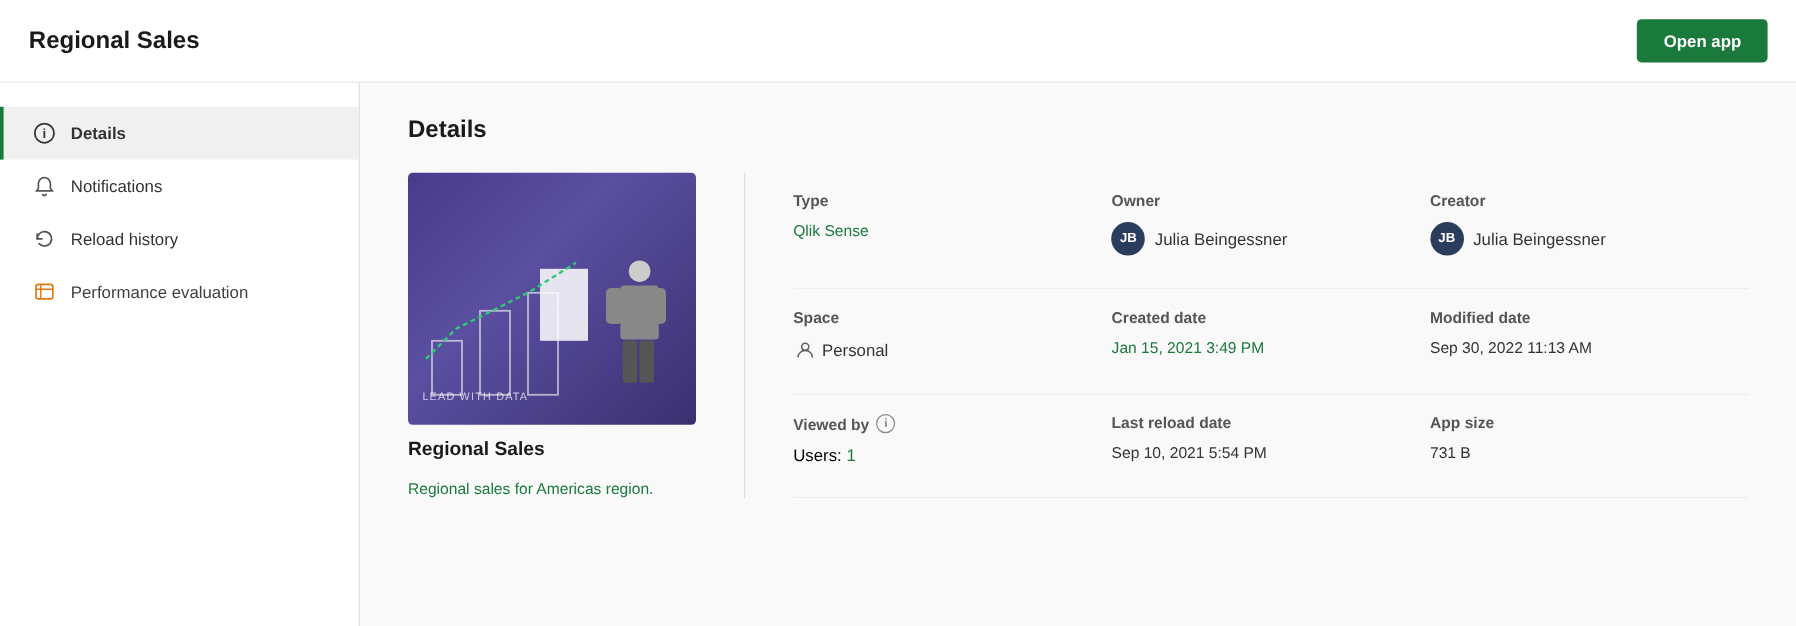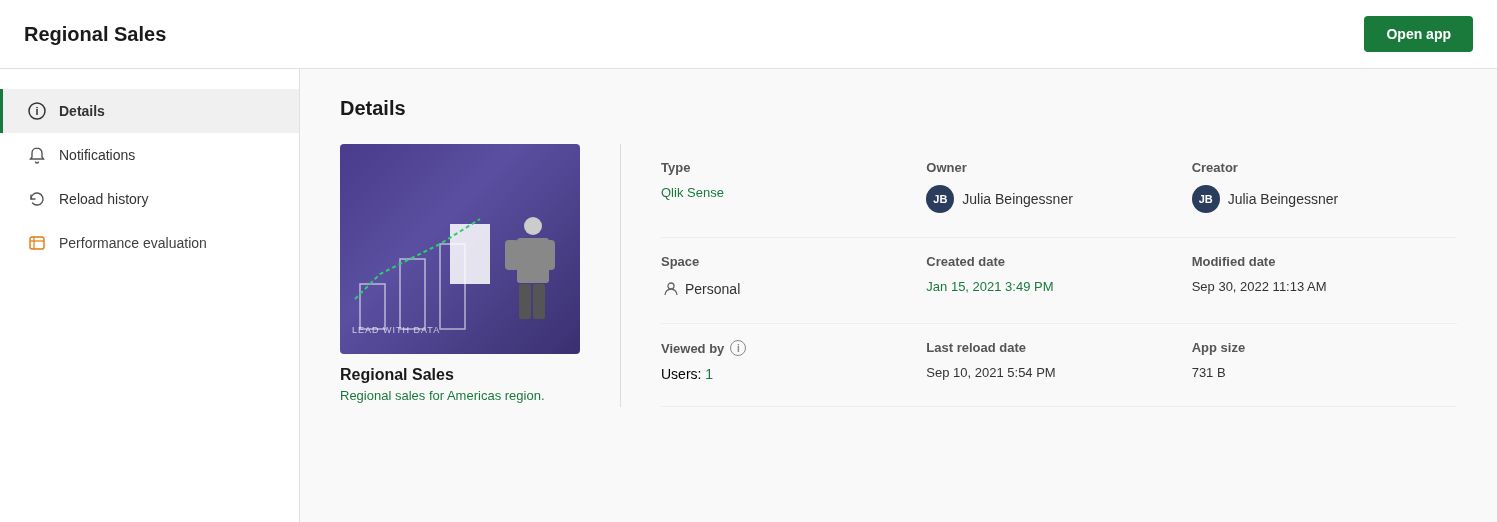--- a/index.html
+++ b/index.html
@@ -109,21 +109,21 @@
     }
     .app-name {
       font-size: 16px;
       font-weight: 600;
       color: #1a1a1a;
       margin-top: 12px;
     }
     .app-desc {
       font-size: 13px;
       color: #1a7a3c;
-      margin-top: 4px;
+      margin-top: 16px;
     }
 
     .details-info {
       flex: 1;
       display: grid;
       grid-template-columns: 1fr 1fr 1fr;
       gap: 0;
       border-left: 1px solid #ddd;
       padding-left: 40px;
     }

